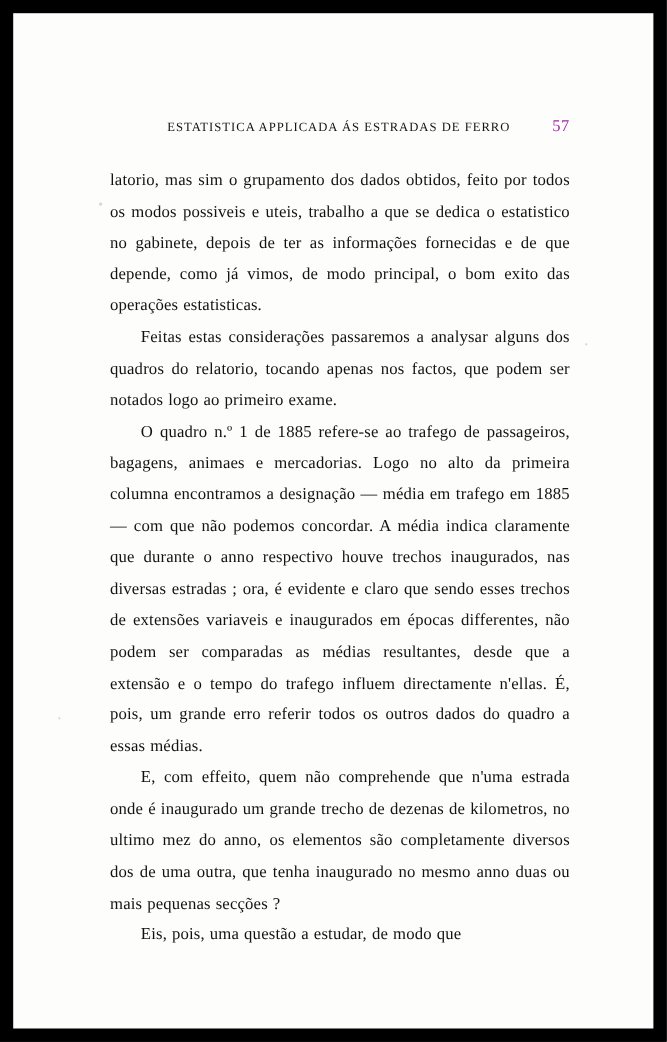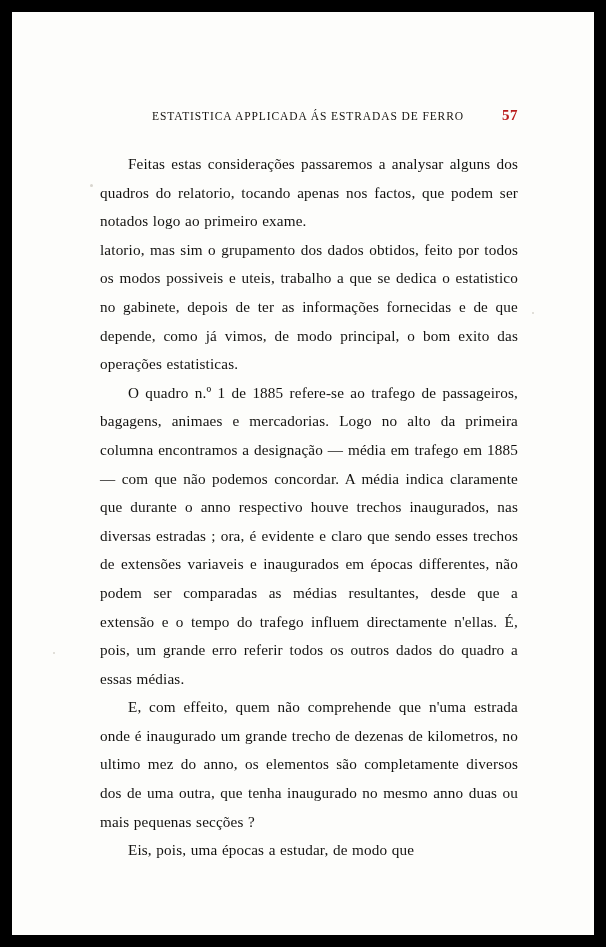--- a/index.html
+++ b/index.html
@@ -46,22 +46,22 @@
     font-size: 11.5px;
     letter-spacing: 0.9px;
     color: #15130f;
     text-transform: uppercase;
     white-space: nowrap;
     margin-left: 52px;
   }
   .folio {
     font-family: "Liberation Serif", serif;
     font-size: 15px;
-    font-weight: bold;
-    color: #b91c1c;
+    font-weight: normal;
+    color: #a21caf;
     letter-spacing: 0.5px;
   }
   p.body-par {
     font-family: "Liberation Serif", serif;
     font-size: 15.2px;
     line-height: 28.6px;
     color: #131210;
     margin: 0;
     text-align: justify;
     text-justify: inter-word;
@@ -91,27 +91,27 @@
     <span class="speck" style="left:41px;top:640px;width:2px;height:2px;"></span>
     <span class="speck" style="left:520px;top:300px;width:2px;height:2px;"></span>
 
     <div class="content">
 
       <div class="header-line">
         <span class="running-head">ESTATISTICA APPLICADA ÁS ESTRADAS DE FERRO</span>
         <span class="folio">57</span>
       </div>
 
+      <p class="body-par">latorio, mas sim o grupamento dos dados obtidos, feito por todos os modos possiveis e uteis, trabalho a que se dedica o estatistico no gabinete, depois de ter as informações fornecidas e de que depende, como já vimos, de modo principal, o bom exito das operações estatisticas.</p>
+
       <p class="body-par indent">Feitas estas considerações passaremos a analysar alguns dos quadros do relatorio, tocando apenas nos factos, que podem ser notados logo ao primeiro exame.</p>
-
-      <p class="body-par">latorio, mas sim o grupamento dos dados obtidos, feito por todos os modos possiveis e uteis, trabalho a que se dedica o estatistico no gabinete, depois de ter as informações fornecidas e de que depende, como já vimos, de modo principal, o bom exito das operações estatisticas.</p>
 
       <p class="body-par indent">
         <span>O quadro n.º 1 de 1885 refere-se ao trafego de passageiros, bagagens, animaes e mercadorias. Logo no alto da primeira columna encontramos a designação — </span><span class="ital">média em trafego em 1885</span><span> — com que não podemos concordar. A </span><span class="ital">média</span><span> indica claramente que durante o anno respectivo houve trechos inaugurados, nas diversas estradas ; ora, é evidente e claro que sendo esses trechos de extensões variaveis e inaugurados em épocas differentes, não podem ser comparadas as médias resultantes, desde que a extensão e o tempo do trafego influem directamente n'ellas. É, pois, um grande erro referir todos os outros dados do quadro a essas médias.</span>
       </p>
 
       <p class="body-par indent">E, com effeito, quem não comprehende que n'uma estrada onde é inaugurado um grande trecho de dezenas de kilometros, no ultimo mez do anno, os elementos são completamente diversos dos de uma outra, que tenha inaugurado no mesmo anno duas ou mais pequenas secções ?</p>
 
-      <p class="body-par indent">Eis, pois, uma épocas a estudar, de modo que</p>
+      <p class="body-par indent">Eis, pois, uma questão a estudar, de modo que</p>
 
     </div>
   </div>
 </div>
 
 </body></html>

